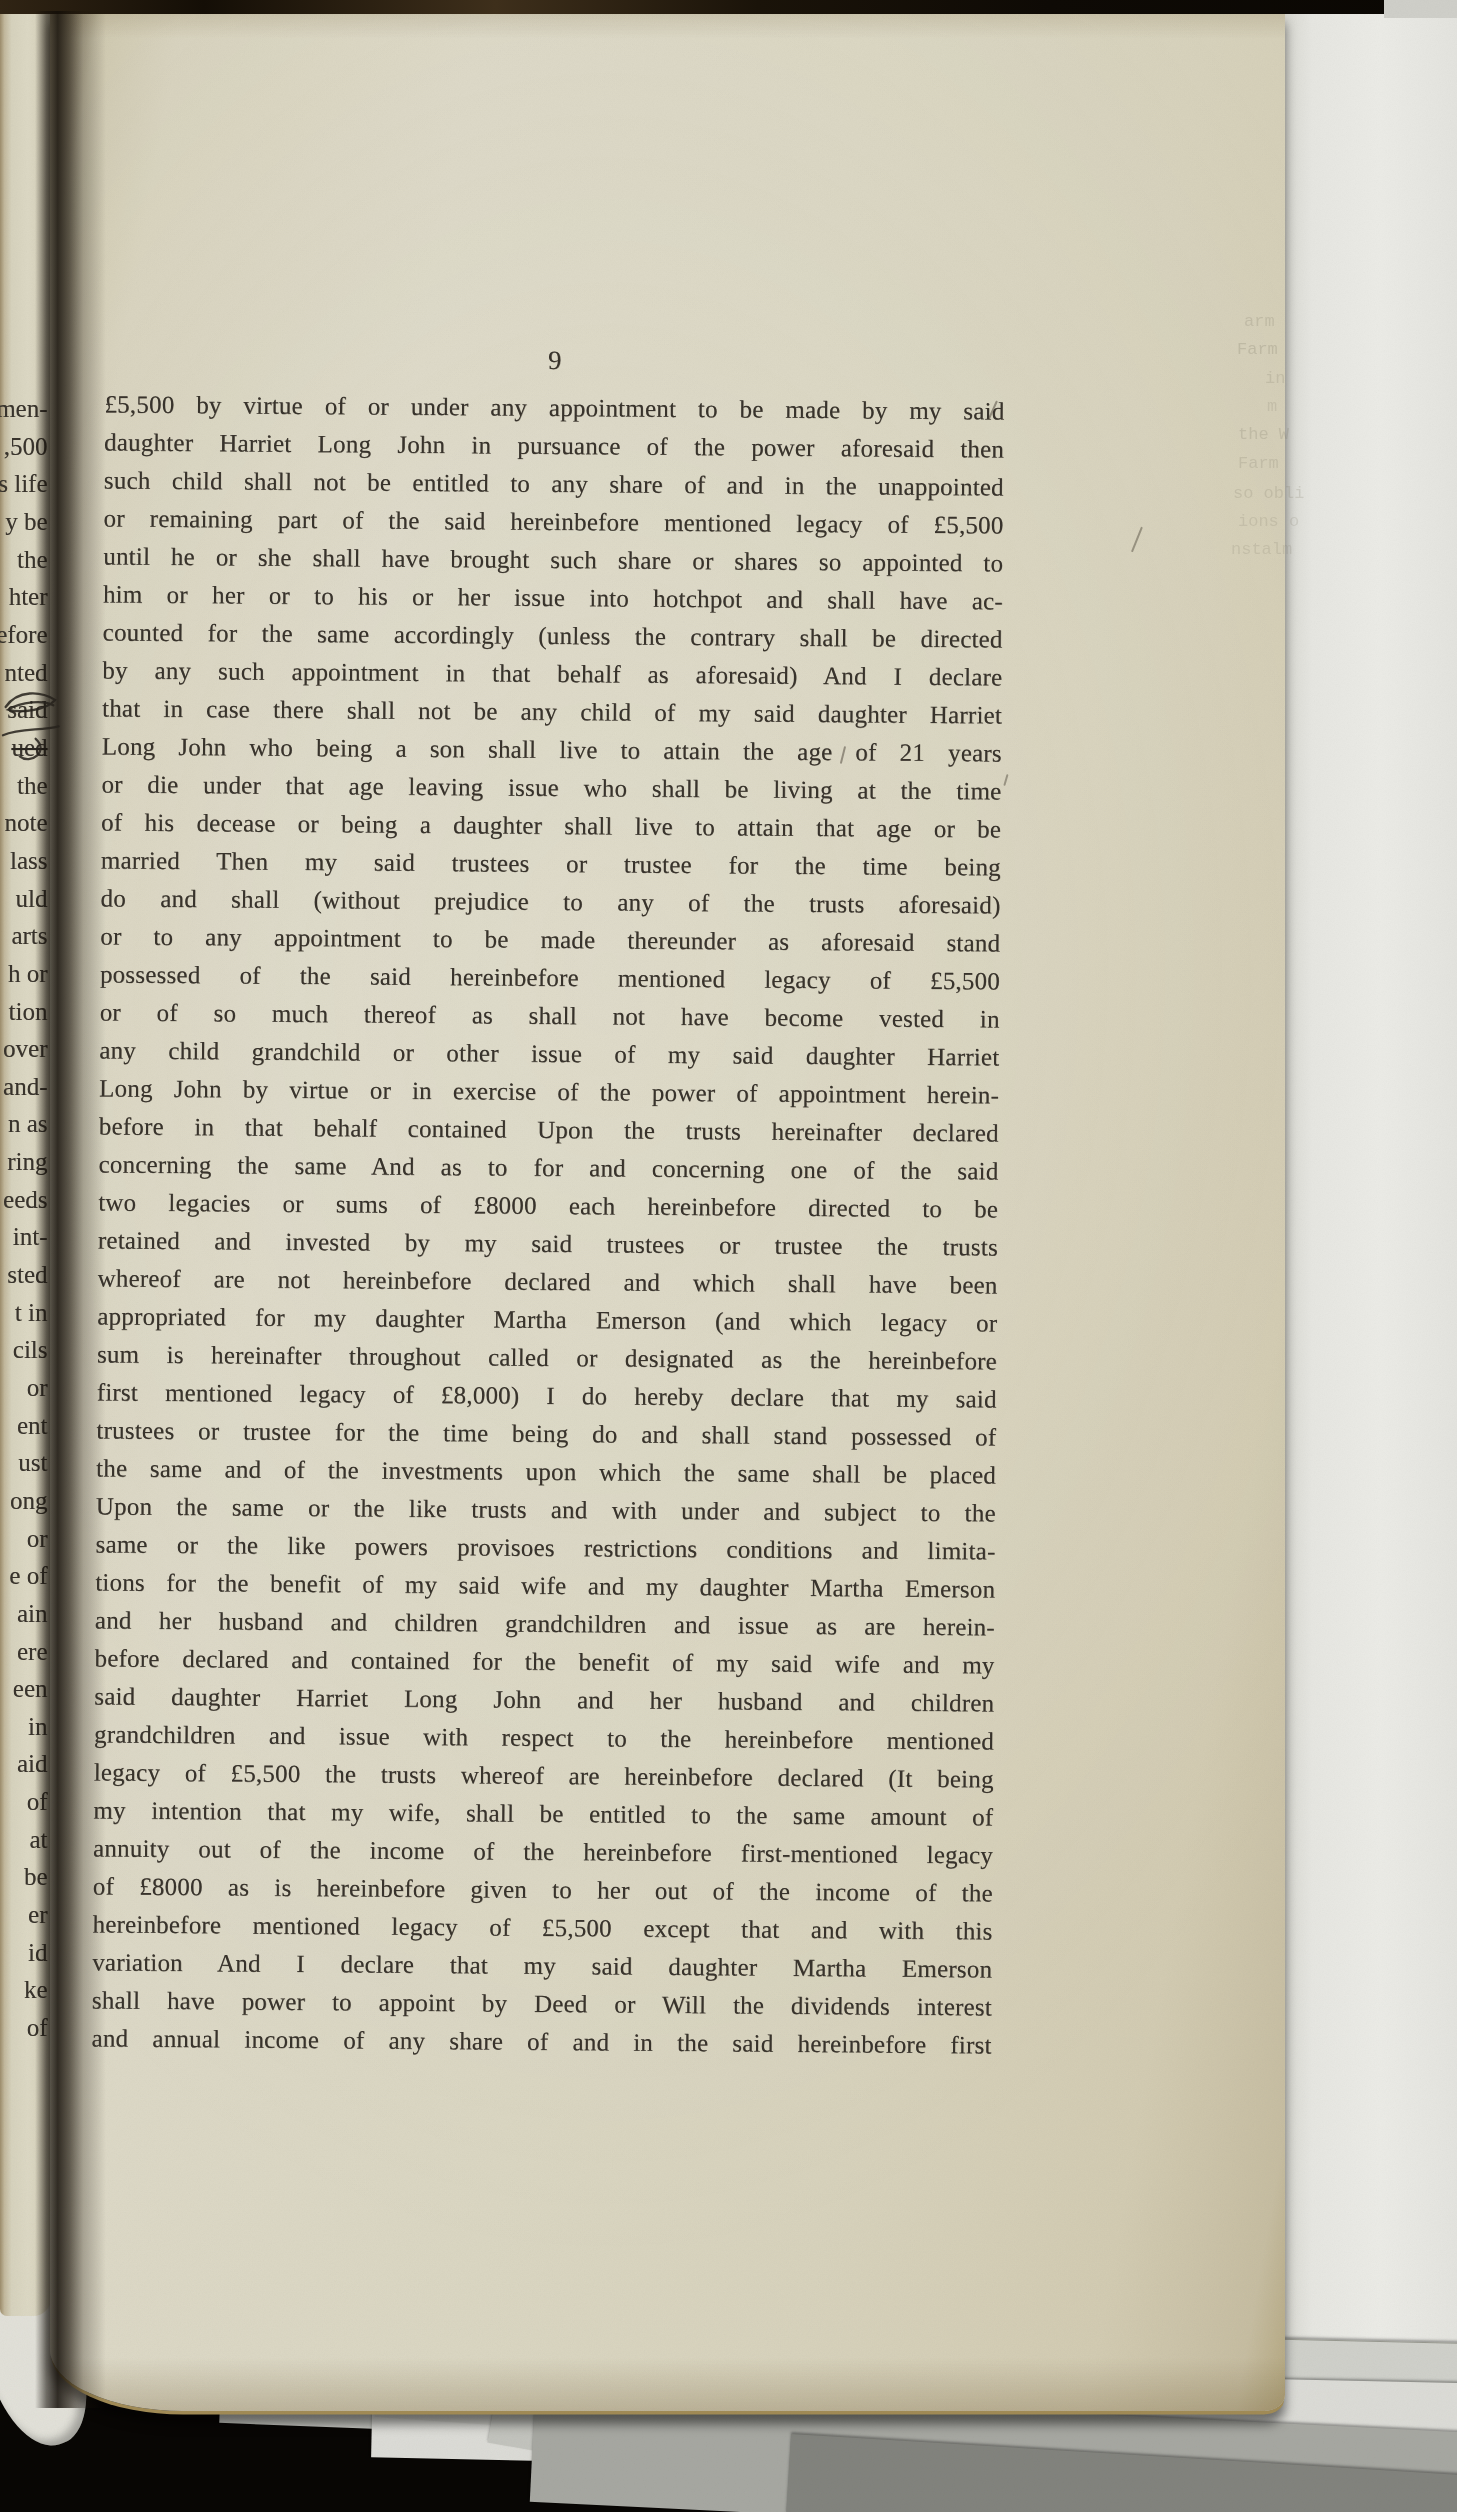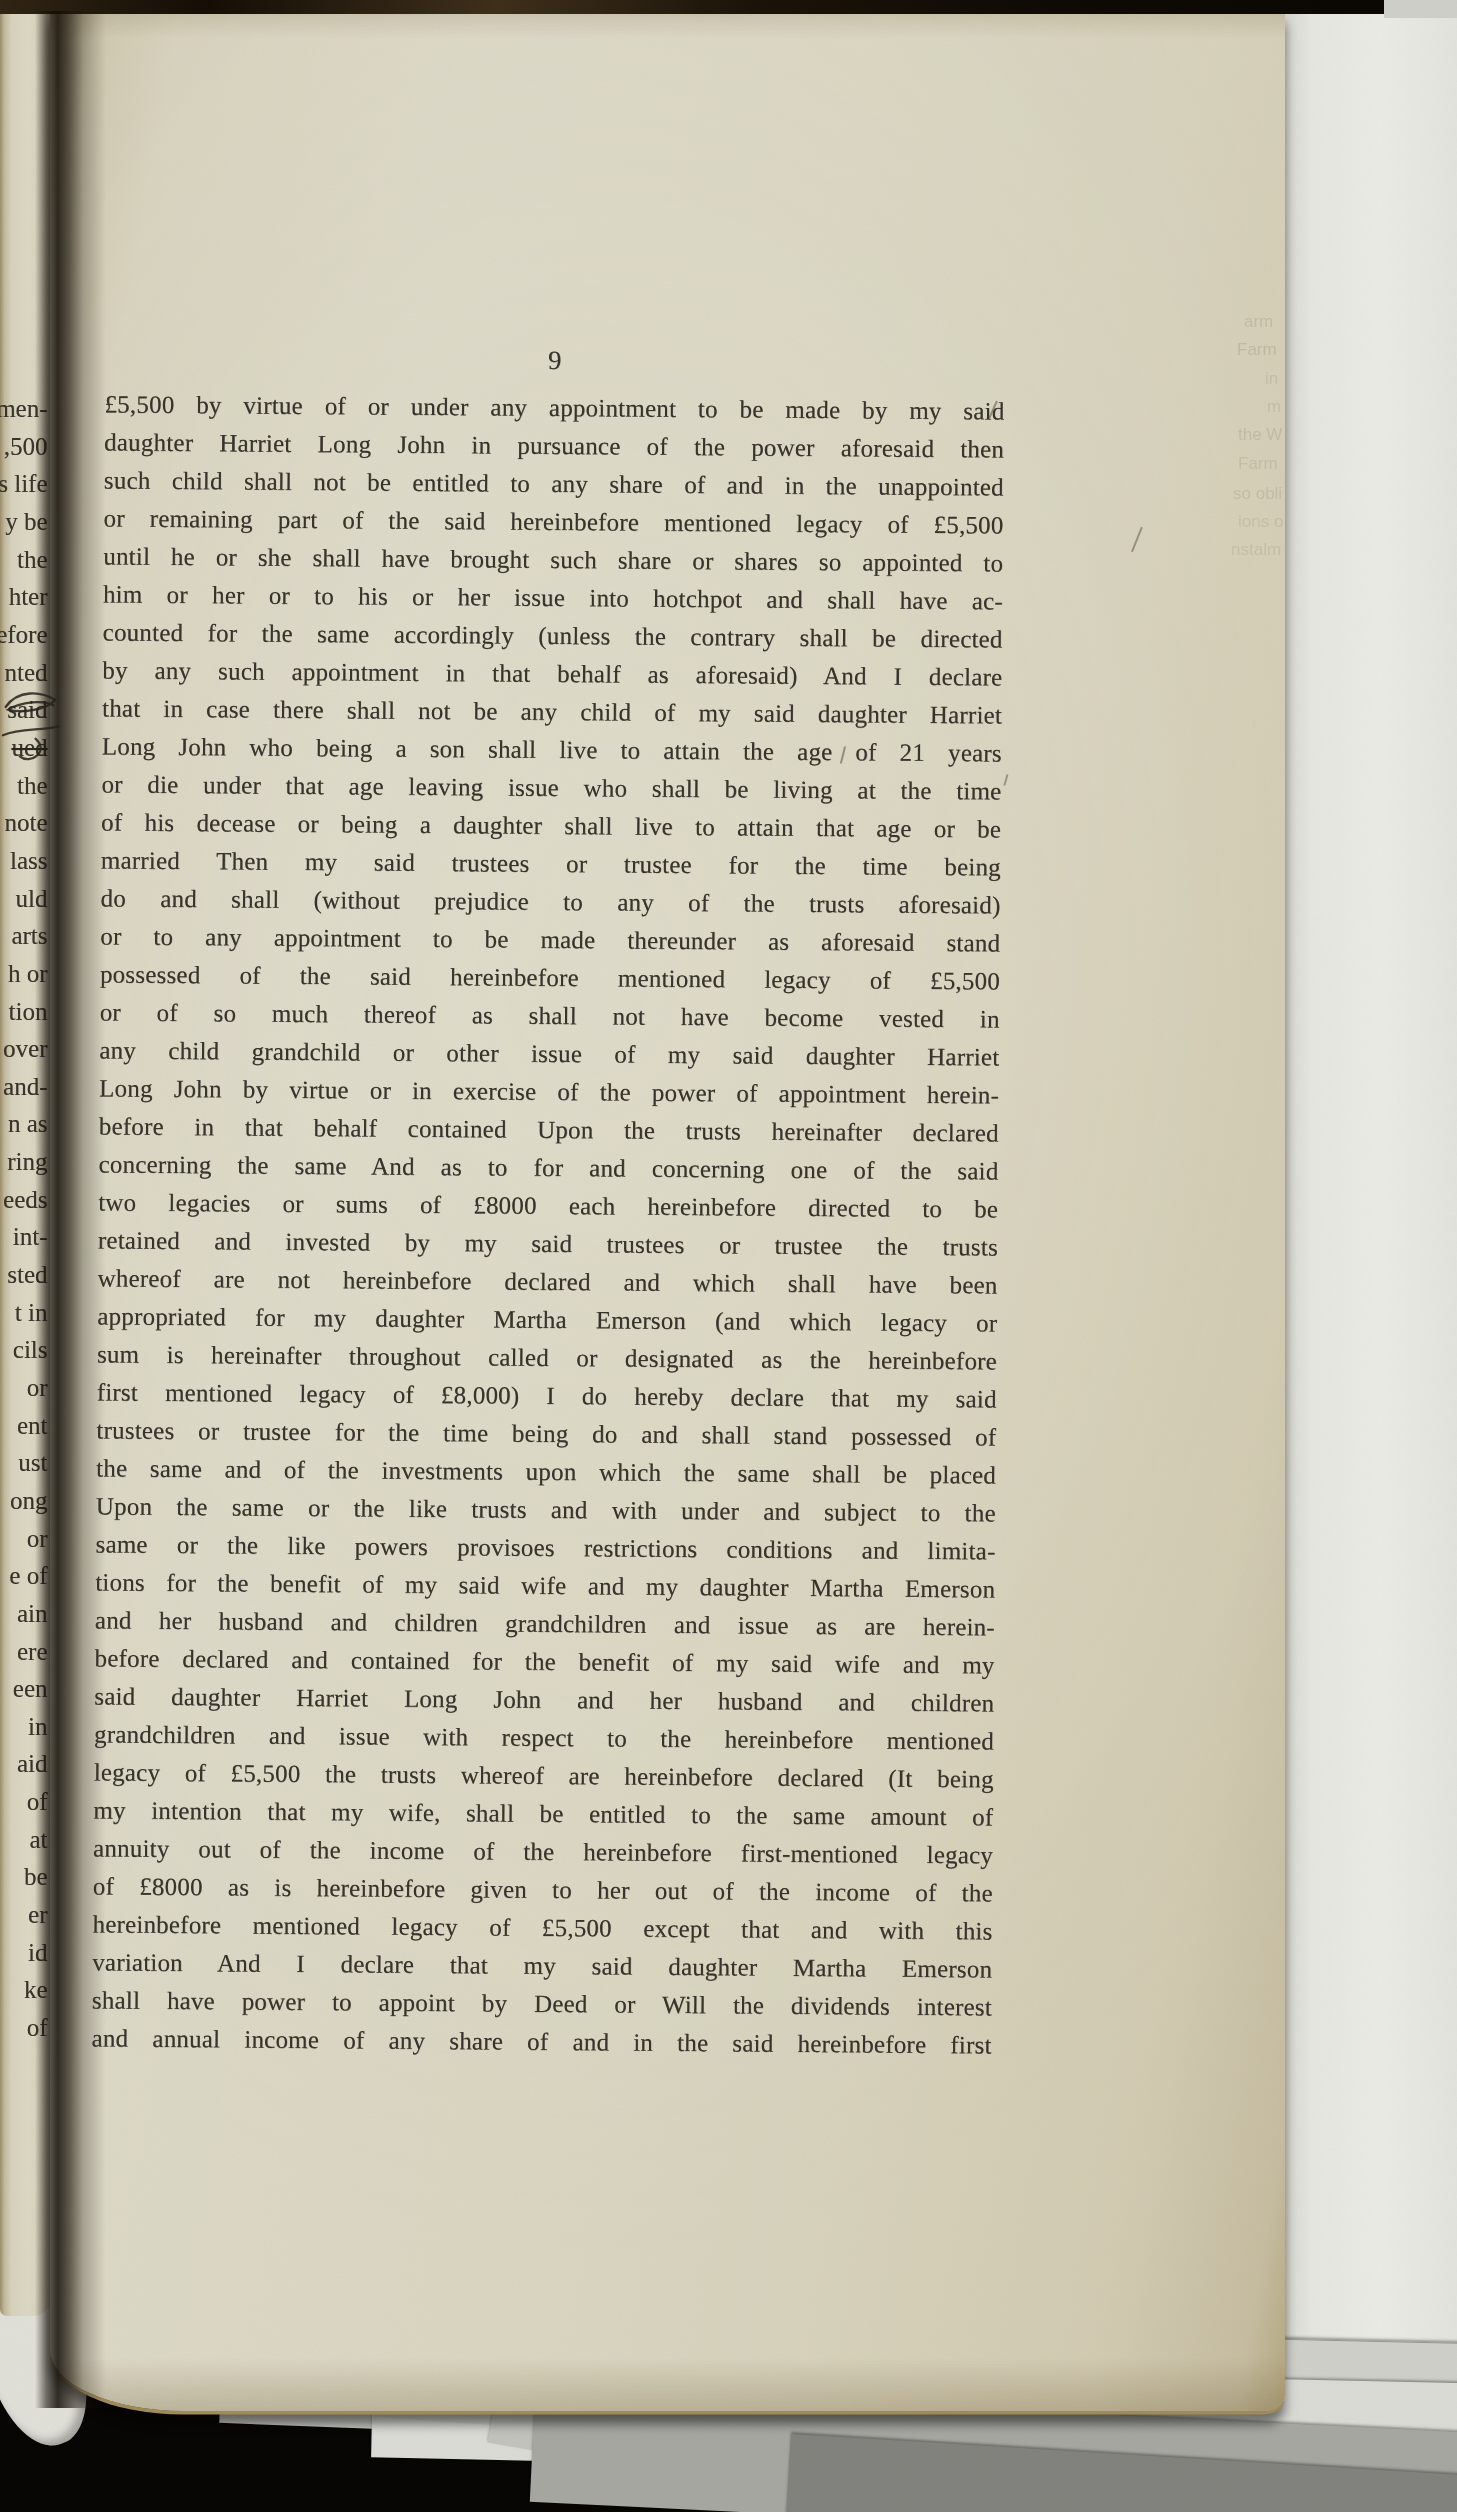--- a/index.html
+++ b/index.html
@@ -82,21 +82,21 @@
     color:#38332c;text-shadow:0.3px 0.3px 0.6px rgba(56,48,38,.5);
   }
   .page-num{height:51px;line-height:44px;text-align:center;font-size:26.6px;}
   .lines .item{
     height:38px;line-height:38px;font-size:25px;letter-spacing:0.2px;
     text-align:justify;text-align-last:justify;overflow:hidden;
   }
   
   .show-through .item{
     position:absolute;color:#77725f;filter:blur(0.5px);white-space:nowrap;z-index:5;
-    font-family:Liberation Sans, sans-serif;
+    font-family:Liberation Mono, monospace;
   }
   
   .marks .item{position:absolute;width:2.2px;background:#4c4437;border-radius:1.8px;z-index:7;}
   
   .scribble{position:absolute;left:0;top:684px;z-index:7;}
   
   .texture{position:absolute;left:0;top:0;z-index:9;opacity:.05;mix-blend-mode:multiply;pointer-events:none;}
 </style>
 </head>
 <body>

